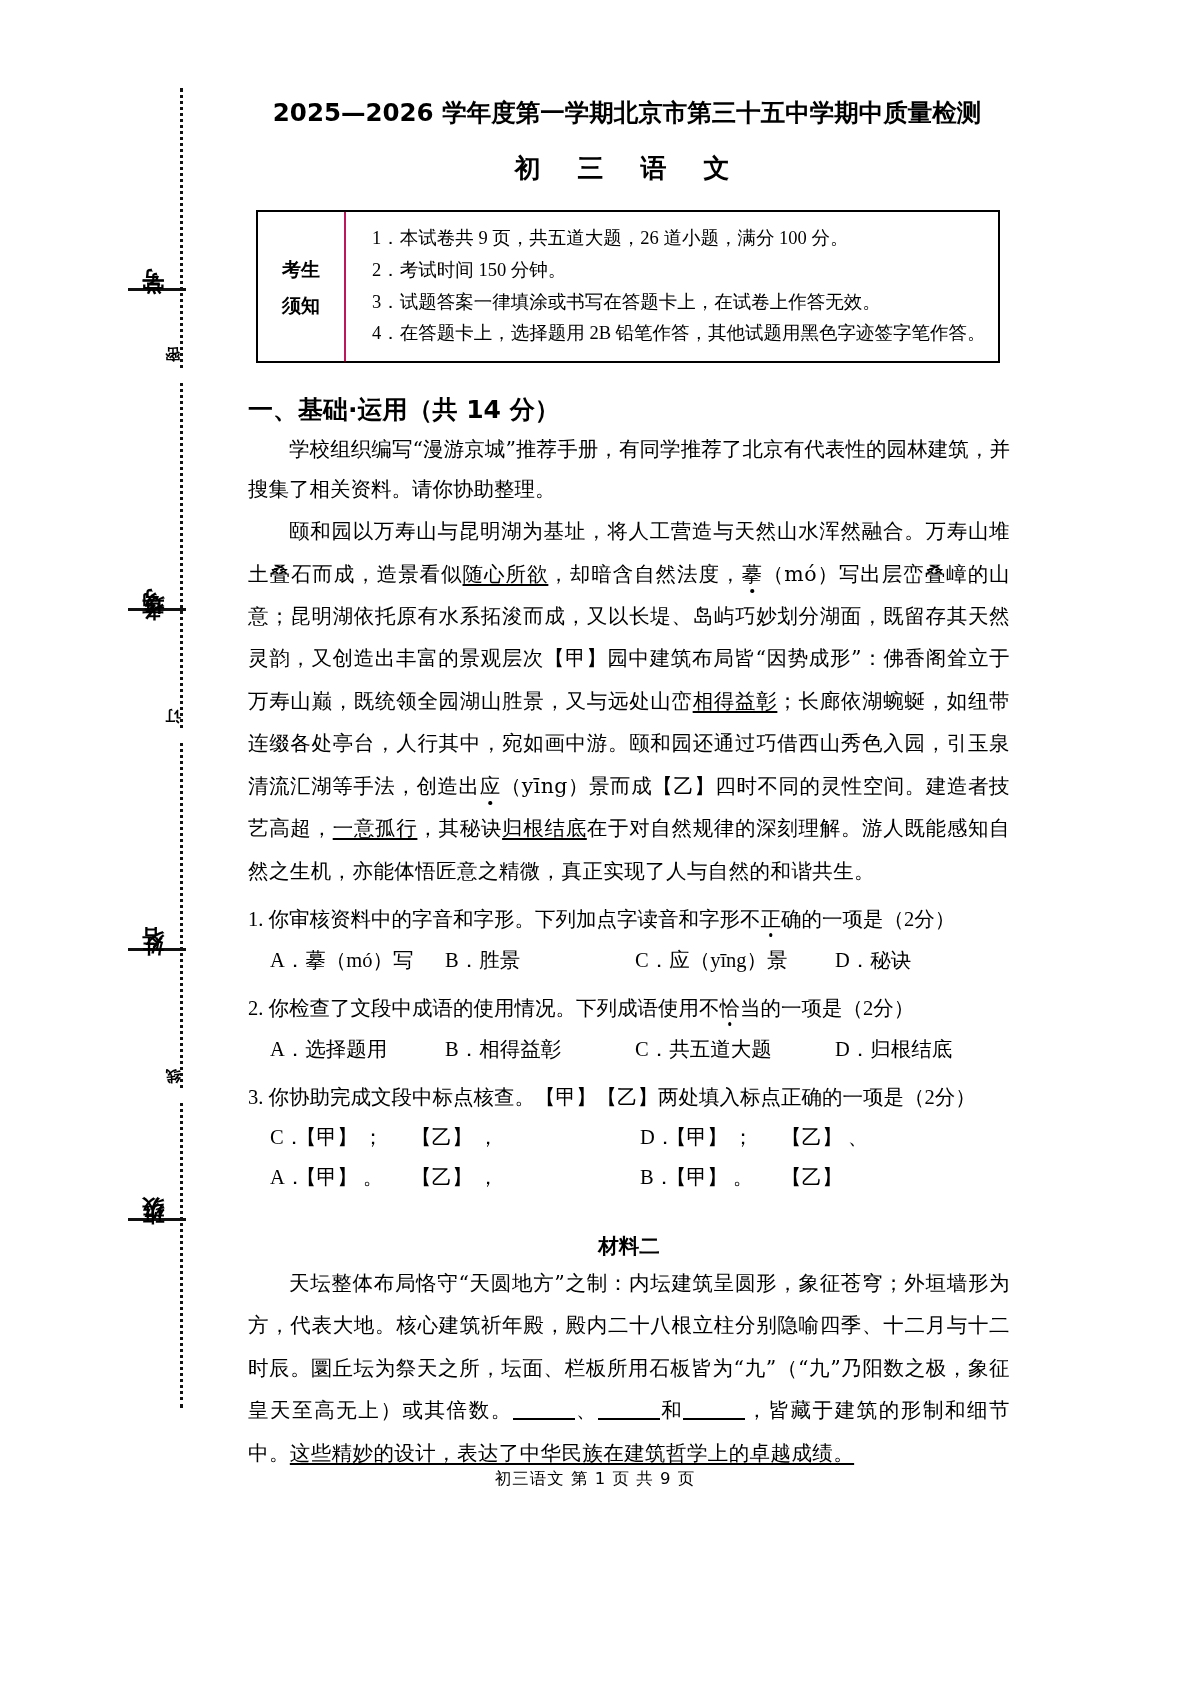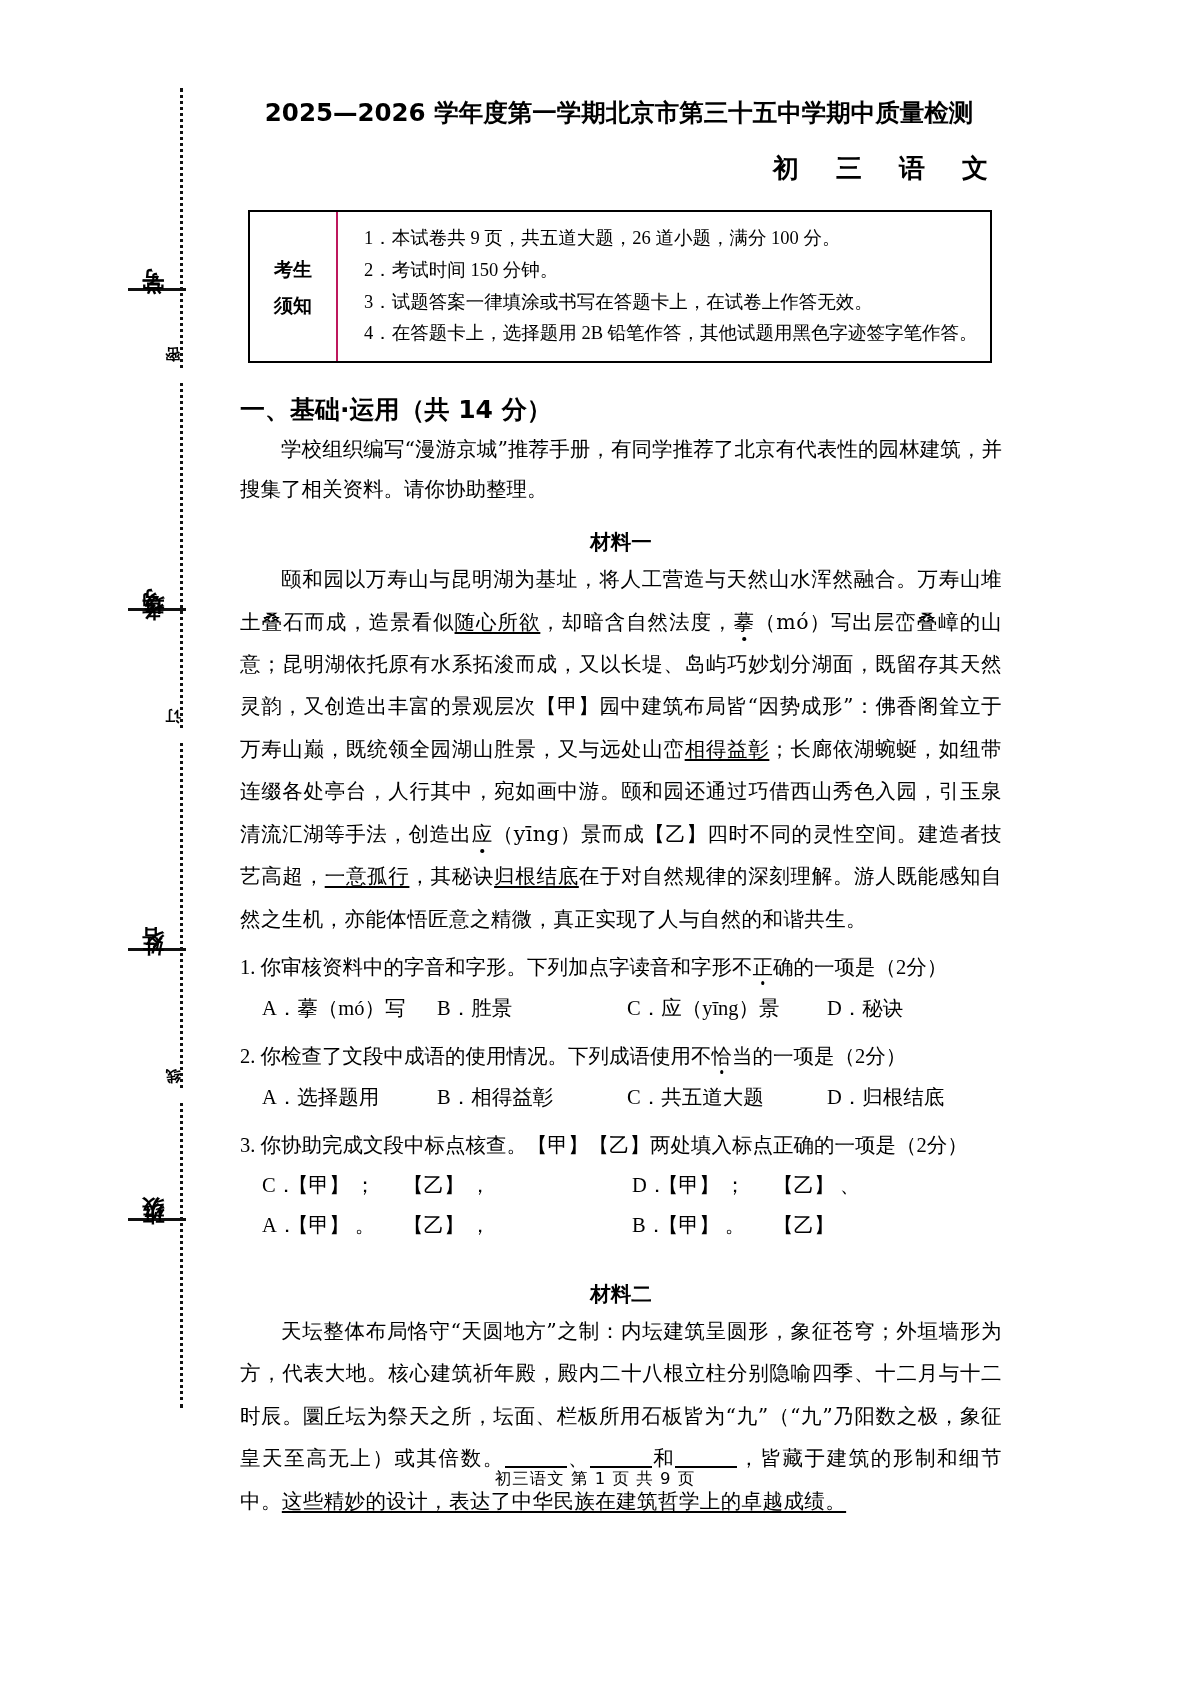--- a/index.html
+++ b/index.html
@@ -50,30 +50,30 @@
     font-family:"DejaVu Sans","Liberation Sans",sans-serif;
     white-space:nowrap;
   }
   .f1{top:200px;}
   .f2{top:520px;}
   .f3{top:860px;}
   .f4{top:1130px;}
 
   
   .main{
-    position:absolute;left:240px;top:96px;width:762px;
+    position:absolute;left:248px;top:96px;width:762px;
   }
   .doc-title{
     font-size:24.5px;font-weight:700;text-align:center;
     font-family:"DejaVu Sans","Liberation Sans",sans-serif;
     letter-spacing:0px;white-space:nowrap;
     margin-left:-4px;
   }
   .doc-subtitle{
-    font-size:26px;font-weight:700;text-align:right;
+    font-size:26px;font-weight:700;text-align:center;
     font-family:"DejaVu Sans","Liberation Sans",sans-serif;
     letter-spacing:14px;margin-top:22px;
   }
 
   
   .notice{
     margin-top:24px;margin-left:8px;width:740px;
     border:2px solid #000;display:flex;
   }
   .notice-label{
@@ -192,21 +192,20 @@
         <li>1．本试卷共 9 页，共五道大题，26 道小题，满分 100 分。</li>
         <li>2．考试时间 150 分钟。</li>
         <li>3．试题答案一律填涂或书写在答题卡上，在试卷上作答无效。</li>
         <li>4．在答题卡上，选择题用 2B 铅笔作答，其他试题用黑色字迹签字笔作答。</li>
       </div>
     </div>
 
     <div class="sec-head">一、基础·运用（共 14 分）</div>
     <div class="para kai">学校组织编写“漫游京城”推荐手册，有同学推荐了北京有代表性的园林建筑，并搜集了相关资料。请你协助整理。</div>
 
-    <div class="mat-title">材料一</div>
     <div class="passage kai"><span>颐和园以万寿山与昆明湖为基址，将人工营造与天然山水浑然融合。万寿山堆土叠石而成，造景看似</span><span class="u">随心所欲</span><span>，却暗含自然法度，</span><span class="dot">摹</span><span>（mó）写出层峦叠嶂的山意；昆明湖依托原有水系拓浚而成，又以长堤、岛屿巧妙划分湖面，既留存其天然灵韵，又创造出丰富的景观层次【甲】园中建筑布局皆“因势成形”：佛香阁耸立于万寿山巅，既统领全园湖山胜景，又与远处山峦</span><span class="u">相得益彰</span><span>；长廊依湖蜿蜒，如纽带连缀各处亭台，人行其中，宛如画中游。颐和园还通过巧借西山秀色入园，引玉泉清流汇湖等手法，创造出</span><span class="dot">应</span><span>（yīng）景而成【乙】四时不同的灵性空间。建造者技艺高超，</span><span class="u">一意孤行</span><span>，其秘诀</span><span class="u">归根结底</span><span>在于对自然规律的深刻理解。游人既能感知自然之生机，亦能体悟匠意之精微，真正实现了人与自然的和谐共生。</span></div>
 
     <div class="q"><span>1.</span> <span>你审核资料中的字音和字形。下列加点字读音和字形</span><span class="dot">不正确</span><span>的一项是（2分）</span></div>
     <div class="opts">
       <span class="o1">A．摹（mó）写</span>
       <span class="o2">B．胜景</span>
       <span class="o3">C．应（yīng）景</span>
       <span>D．秘诀</span>
     </div>
 

